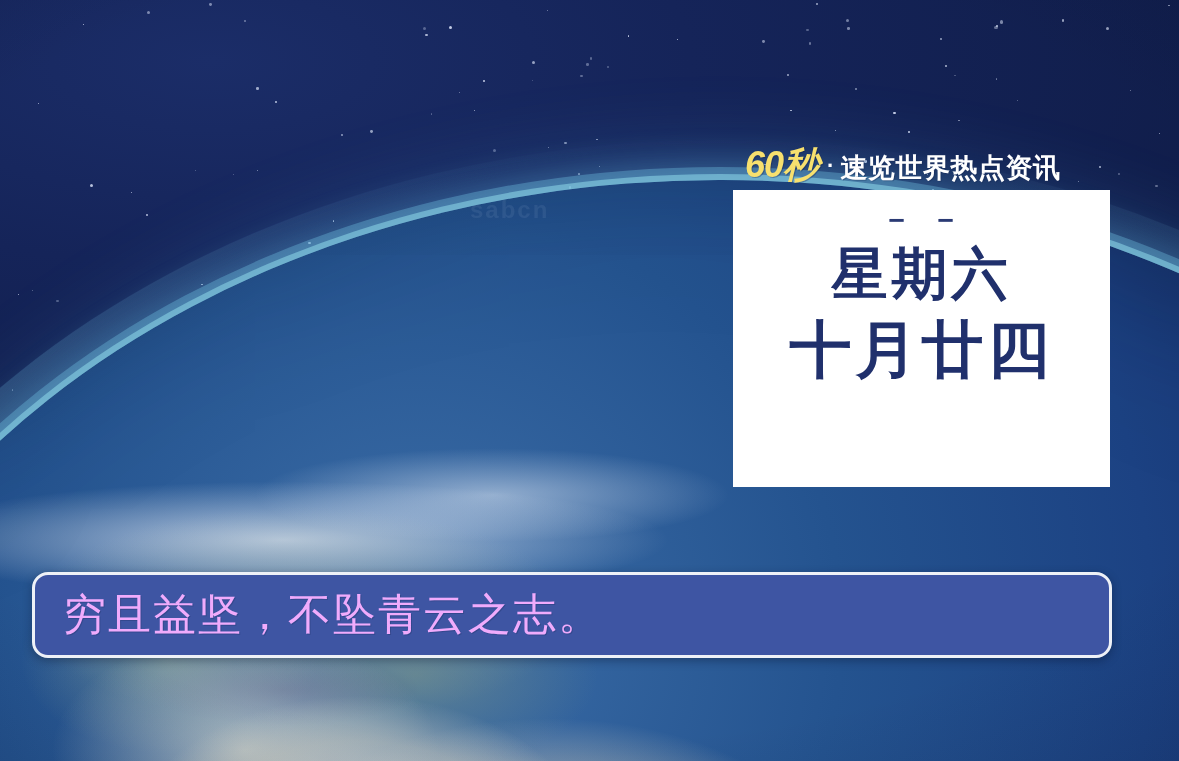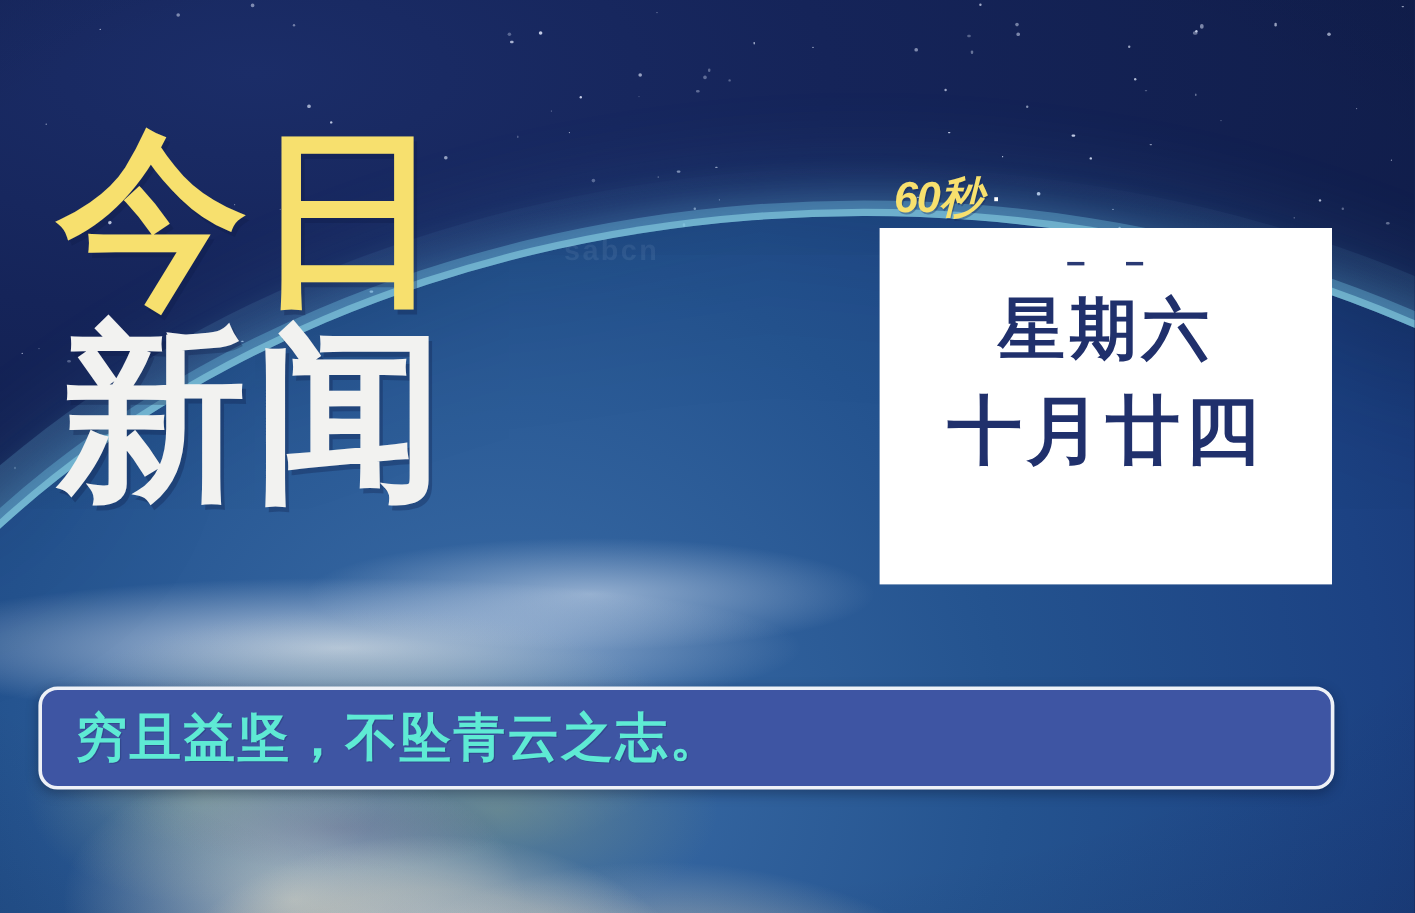--- a/index.html
+++ b/index.html
@@ -177,21 +177,21 @@
   }
   .weekday {
     margin-top: 6px;
     font-size: 56px;
     font-weight: 800;
     letter-spacing: 4px;
     color: #20306c;
     line-height: 1.15;
   }
   .lunar {
-    margin-top: 20px;
+    margin-top: 10px;
     font-size: 62px;
     font-weight: 800;
     letter-spacing: 4px;
     color: #20306c;
     line-height: 1.1;
   }
 
   
   .masthead {
     position: absolute;
@@ -227,23 +227,23 @@
     height: 86px;
     box-sizing: border-box;
     background: #3e55a3;
     border: 3px solid #eef1f7;
     border-radius: 16px;
     display: flex;
     align-items: center;
     box-shadow: 0 3px 10px rgba(6,14,40,.35);
   }
   .quote-text {
-    color: #5eead4;
+    color: #f0abfc;
     font-size: 43px;
-    font-weight: 700;
+    font-weight: 400;
     letter-spacing: 2px;
     padding-left: 28px;
     white-space: nowrap;
     text-shadow: 1px 1px 0 rgba(20,35,80,.25);
   }
 
   
   .watermark {
     position: absolute;
     left: 470px;
@@ -408,33 +408,30 @@
     <div class="earth-limb"></div>
   </div>
   <div class="vignette"></div>
 
   <div class="watermark">sabcn</div>
 
 
   <div class="tagline">
     <span class="sec">60秒</span>
     <span class="dot">·</span>
+    <span class="desc">速览世界热点资讯</span>
   </div>
 
   <div class="info-card">
     <div class="issue-row">
       <span class="dash">－</span>
       <span class="dash">－</span>
     </div>
     <div class="weekday">星期六</div>
     <div class="lunar">十月廿四</div>
   </div>
 
-  <div class="masthead">
-    <span class="line1">今日</span>
-    <span class="line2">新闻</span>
-  </div>
 
   <div class="quote-banner">
     <div class="quote-text">穷且益坚，不坠青云之志。</div>
   </div>
 
 </div>
 
 </body></html>

